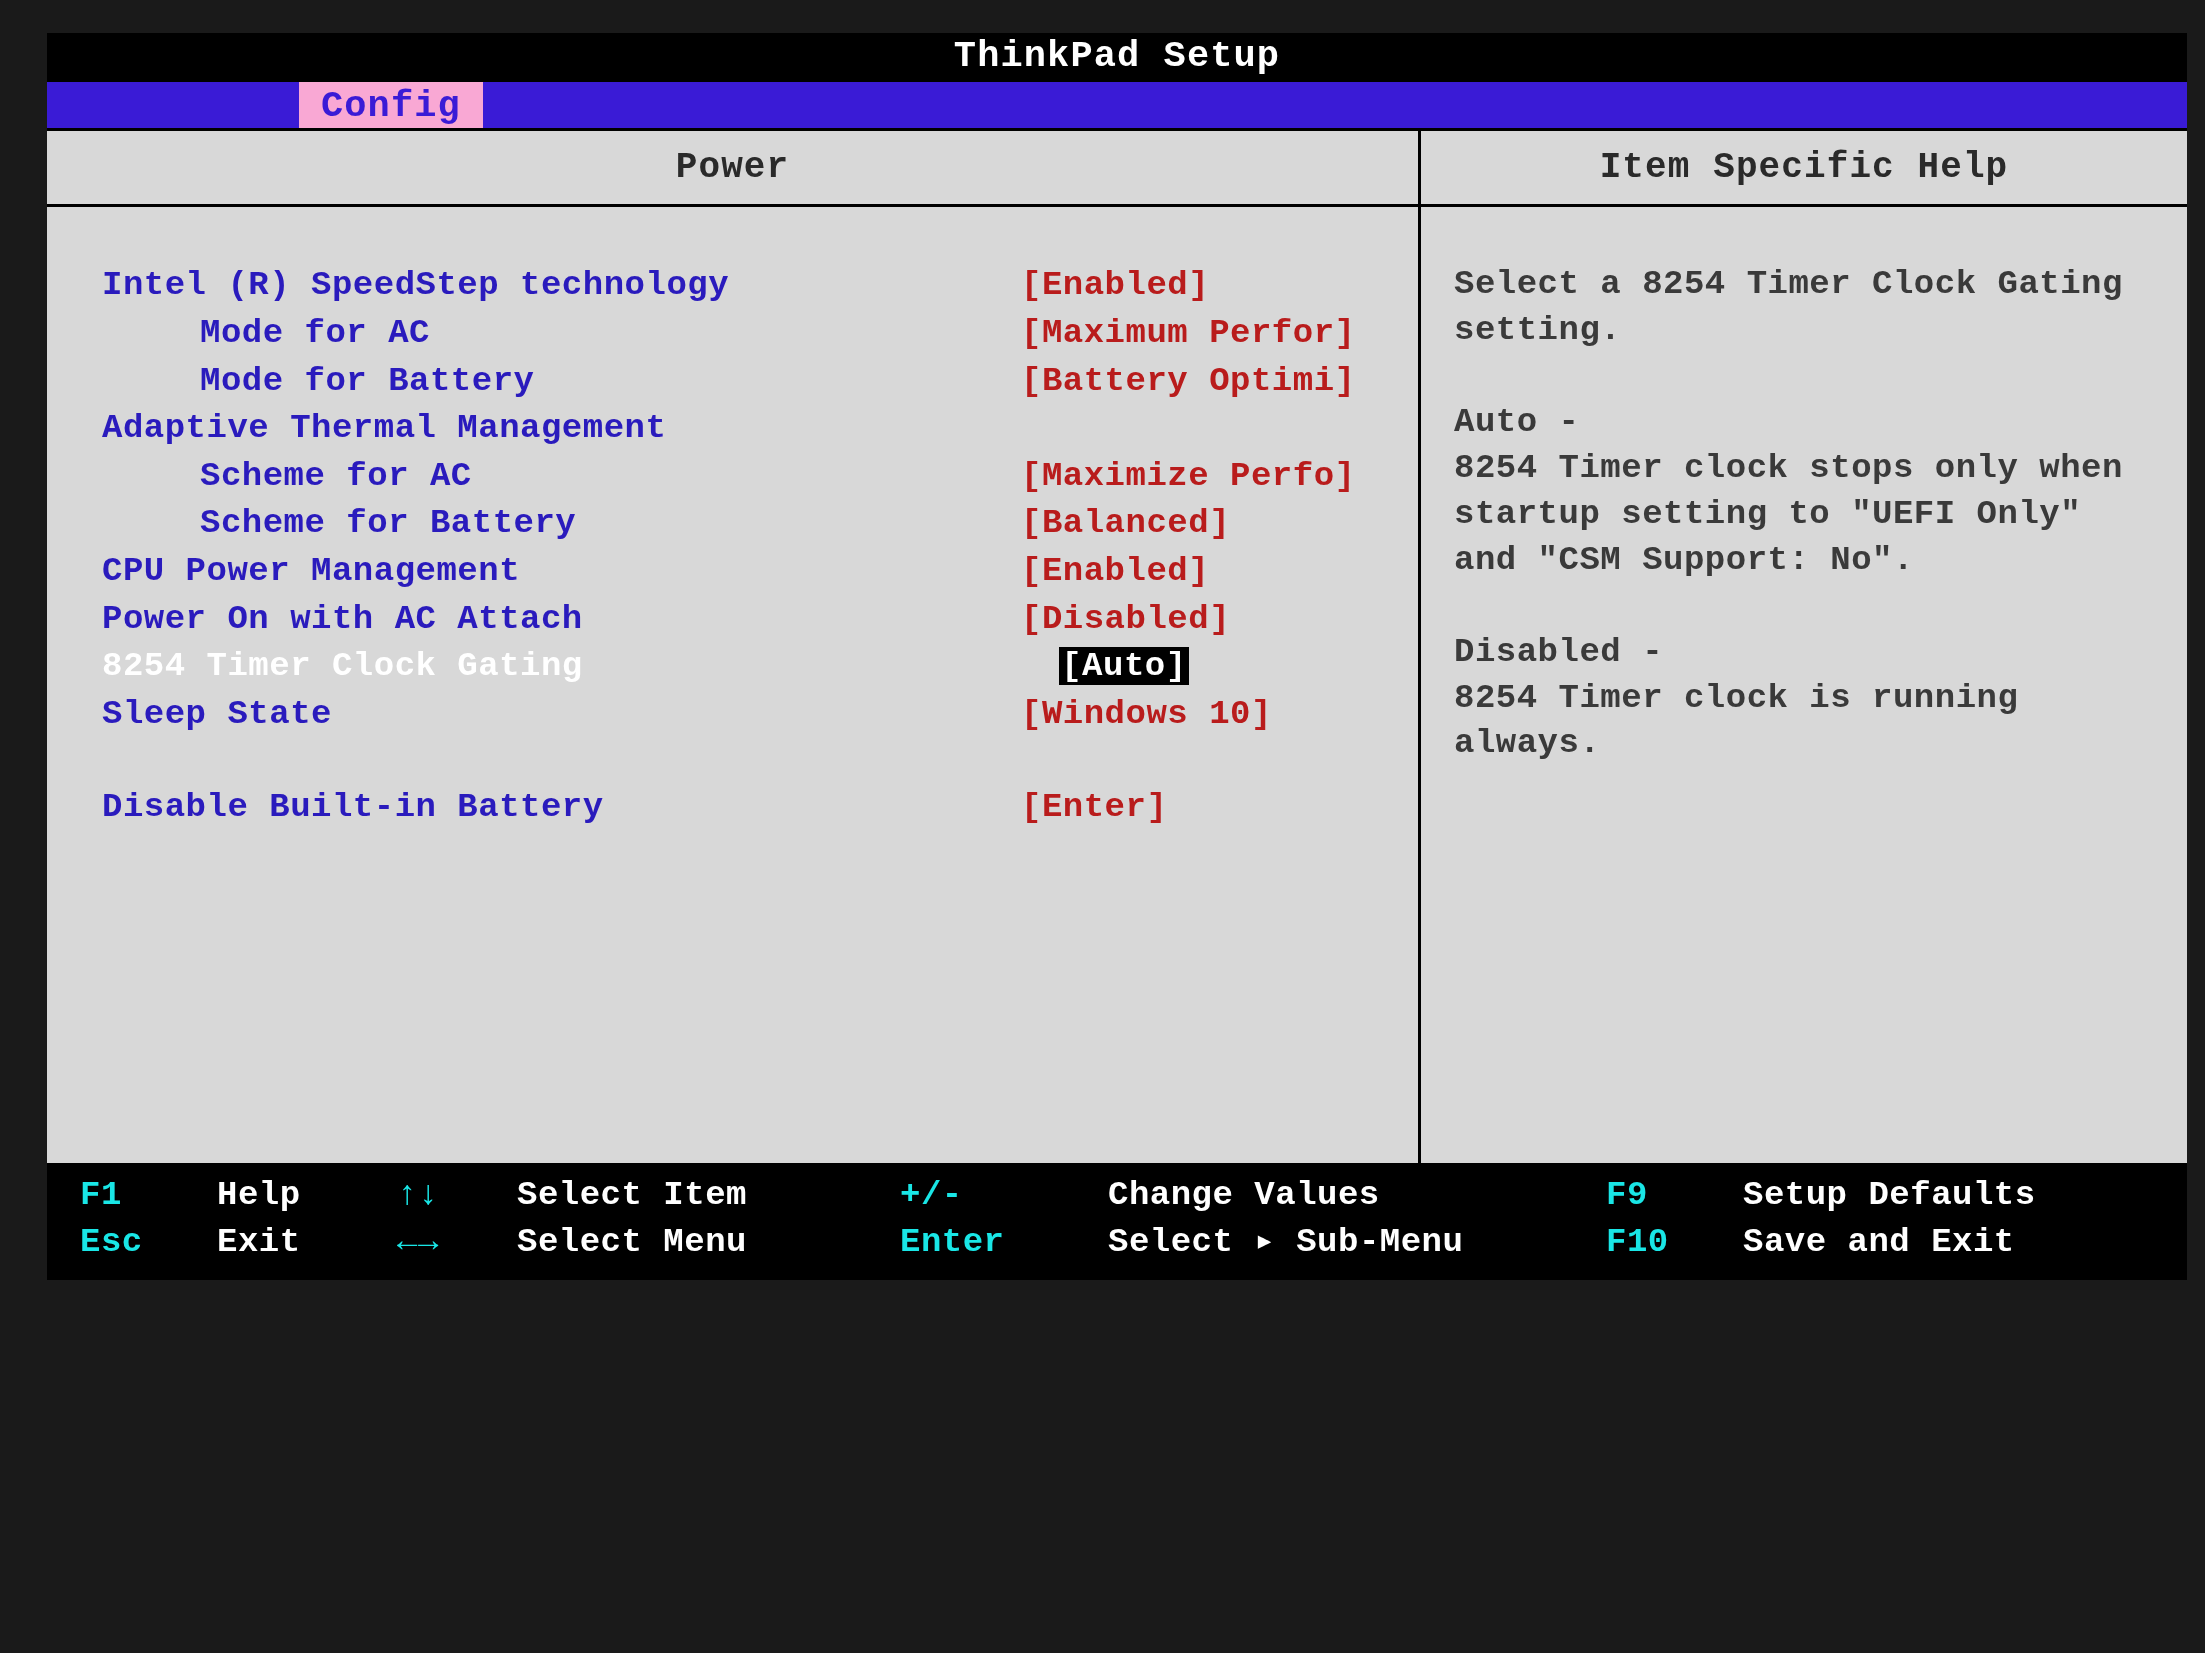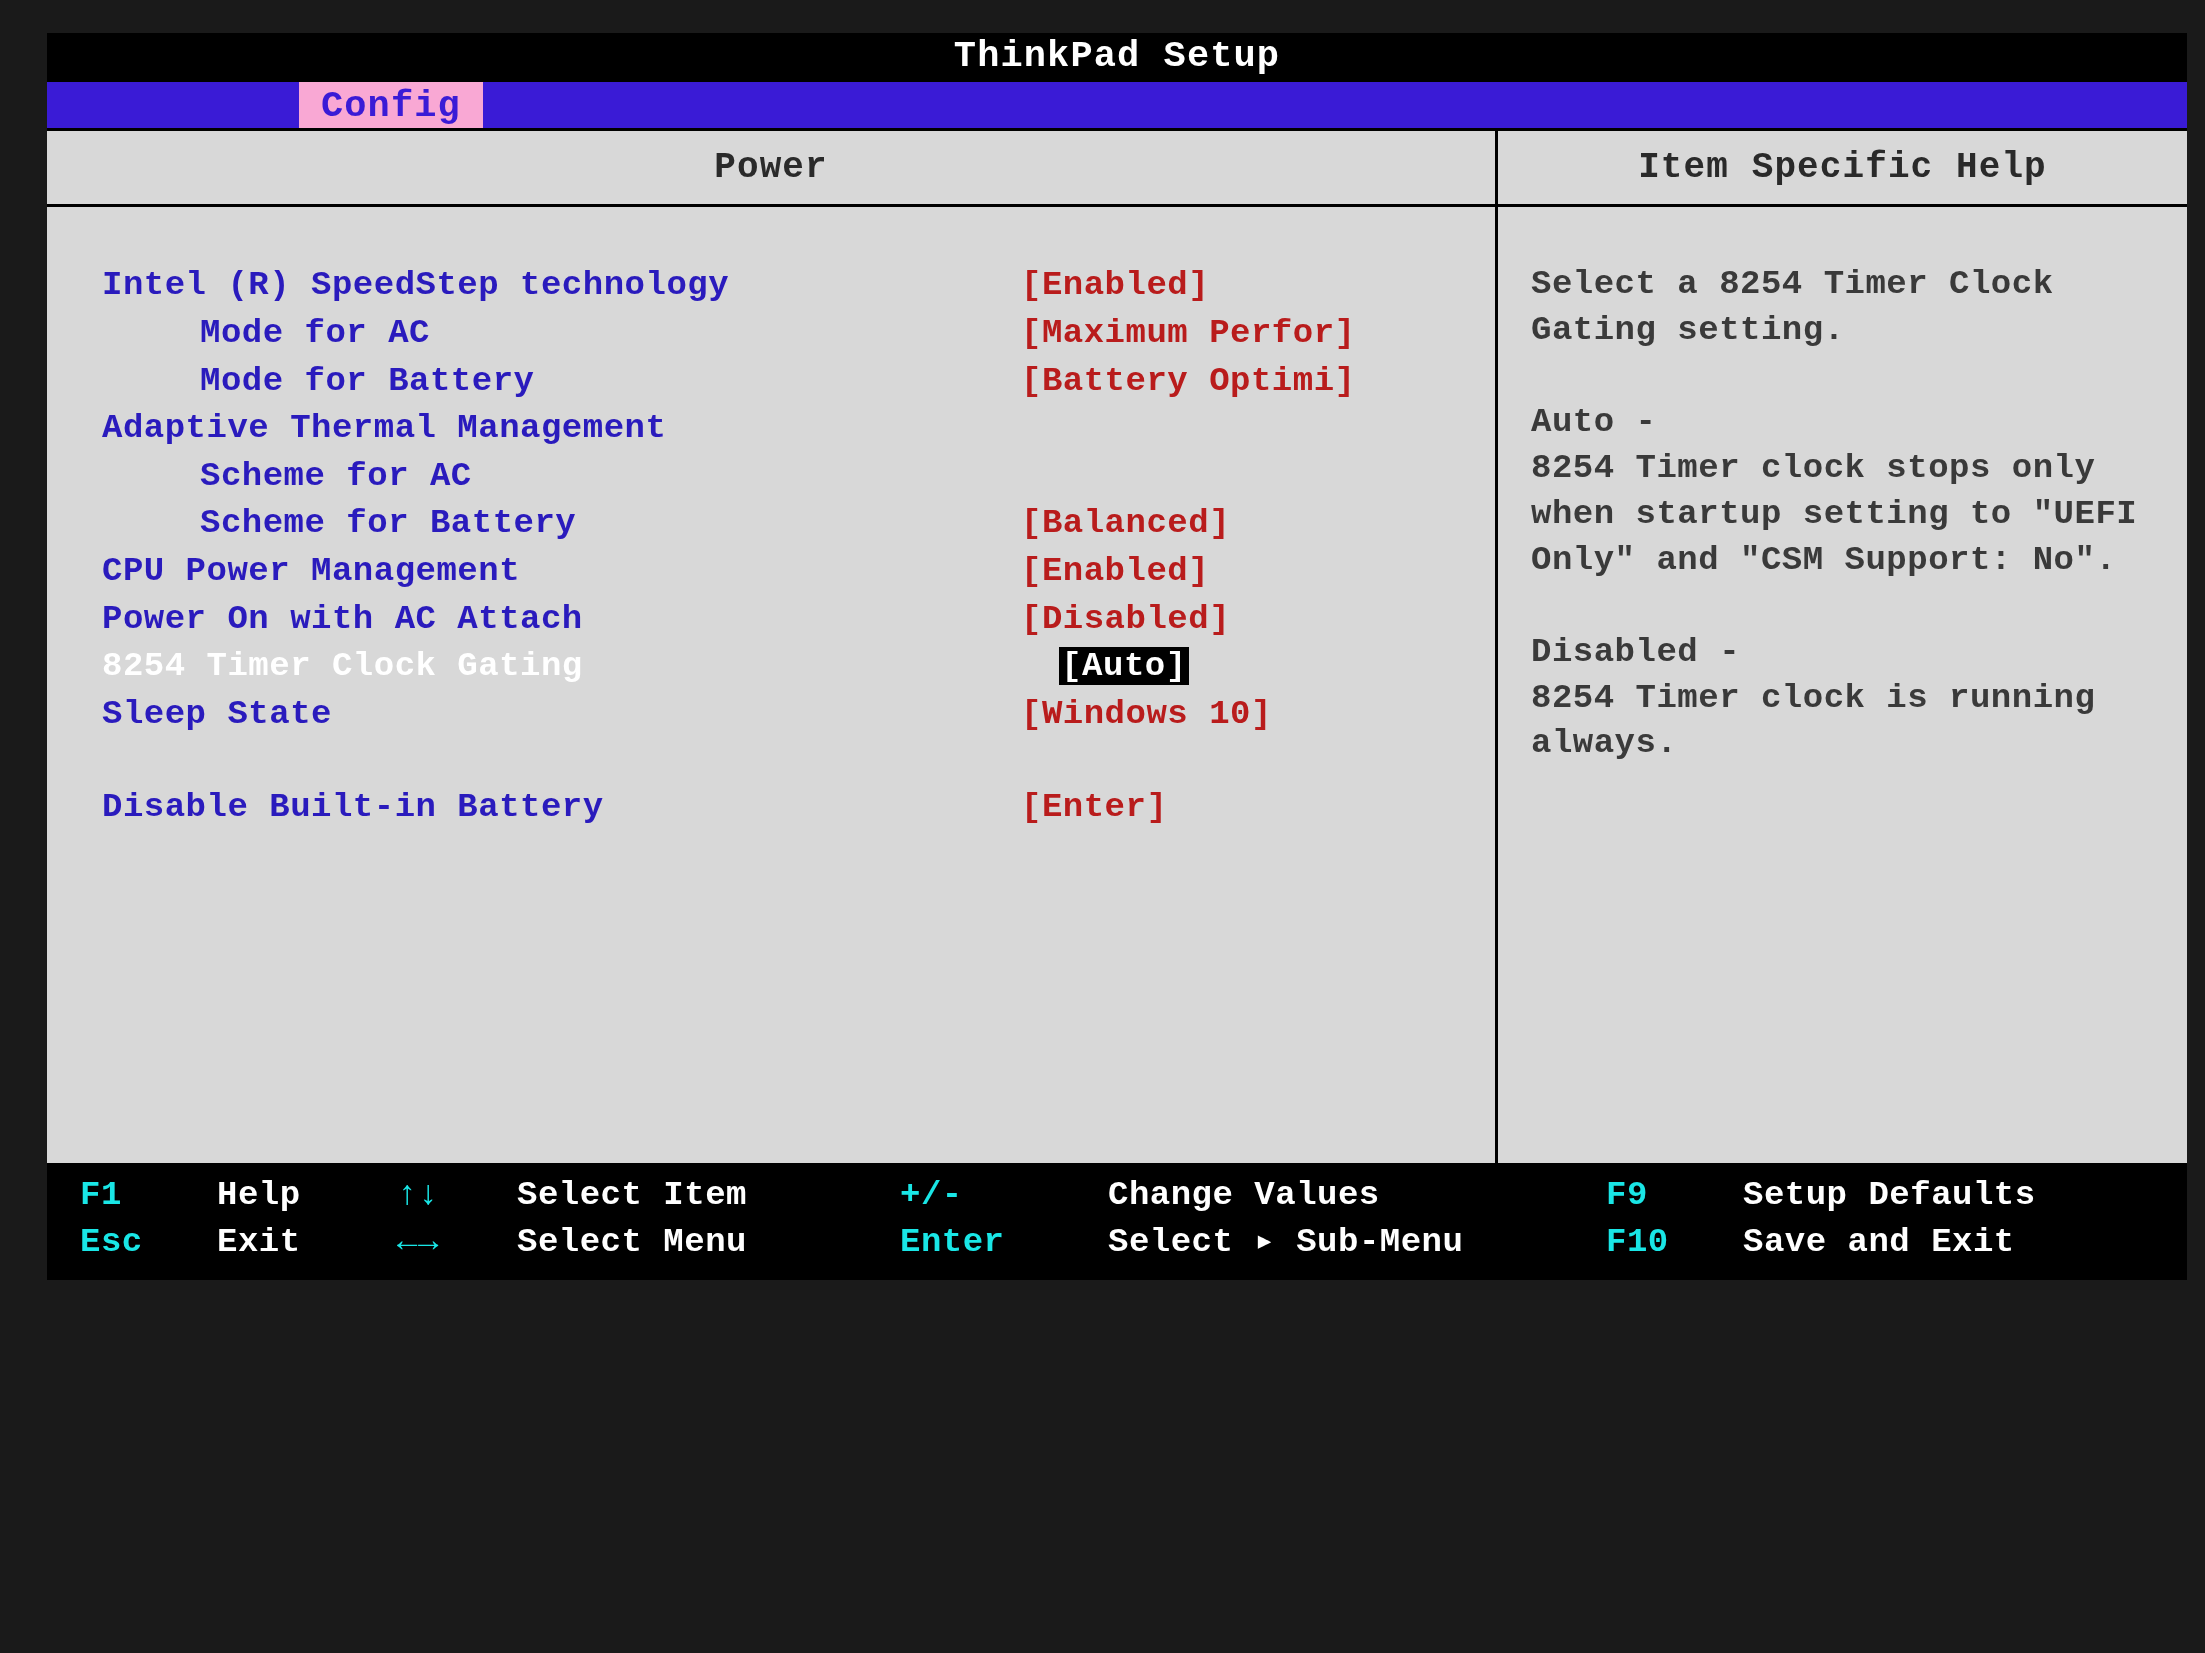--- a/index.html
+++ b/index.html
@@ -54,21 +54,21 @@
     display: flex;
     border-top: 3.3px solid #000;
   }
   .main-panel {
     flex: 1;
     border-right: 3.3px solid #000;
     display: flex;
     flex-direction: column;
   }
   .help-panel {
-    width: 689px;
+    width: 766px;
     display: flex;
     flex-direction: column;
   }
   .panel-header {
     text-align: center;
     color: #2a2a2a;
     font-size: 36px;
     font-weight: bold;
     padding: 16.4px 0;
     border-bottom: 3.3px solid #000;
@@ -168,20 +168,21 @@
         <div class="row">
           <span class="label indent">Mode for Battery</span>
           <span class="value">[<span class="valtxt">Battery Optimi</span>]</span>
         </div>
         <div class="row">
           <span class="label">Adaptive Thermal Management</span>
           <span class="value"></span>
         </div>
         <div class="row">
           <span class="label indent">Scheme for AC</span>
+          <span class="value">[<span class="valtxt">Maximize Perfo</span>]</span>
         </div>
         <div class="row">
           <span class="label indent">Scheme for Battery</span>
           <span class="value">[<span class="valtxt">Balanced</span>]</span>
         </div>
         <div class="row">
           <span class="label">CPU Power Management</span>
           <span class="value">[<span class="valtxt">Enabled</span>]</span>
         </div>
         <div class="row">

